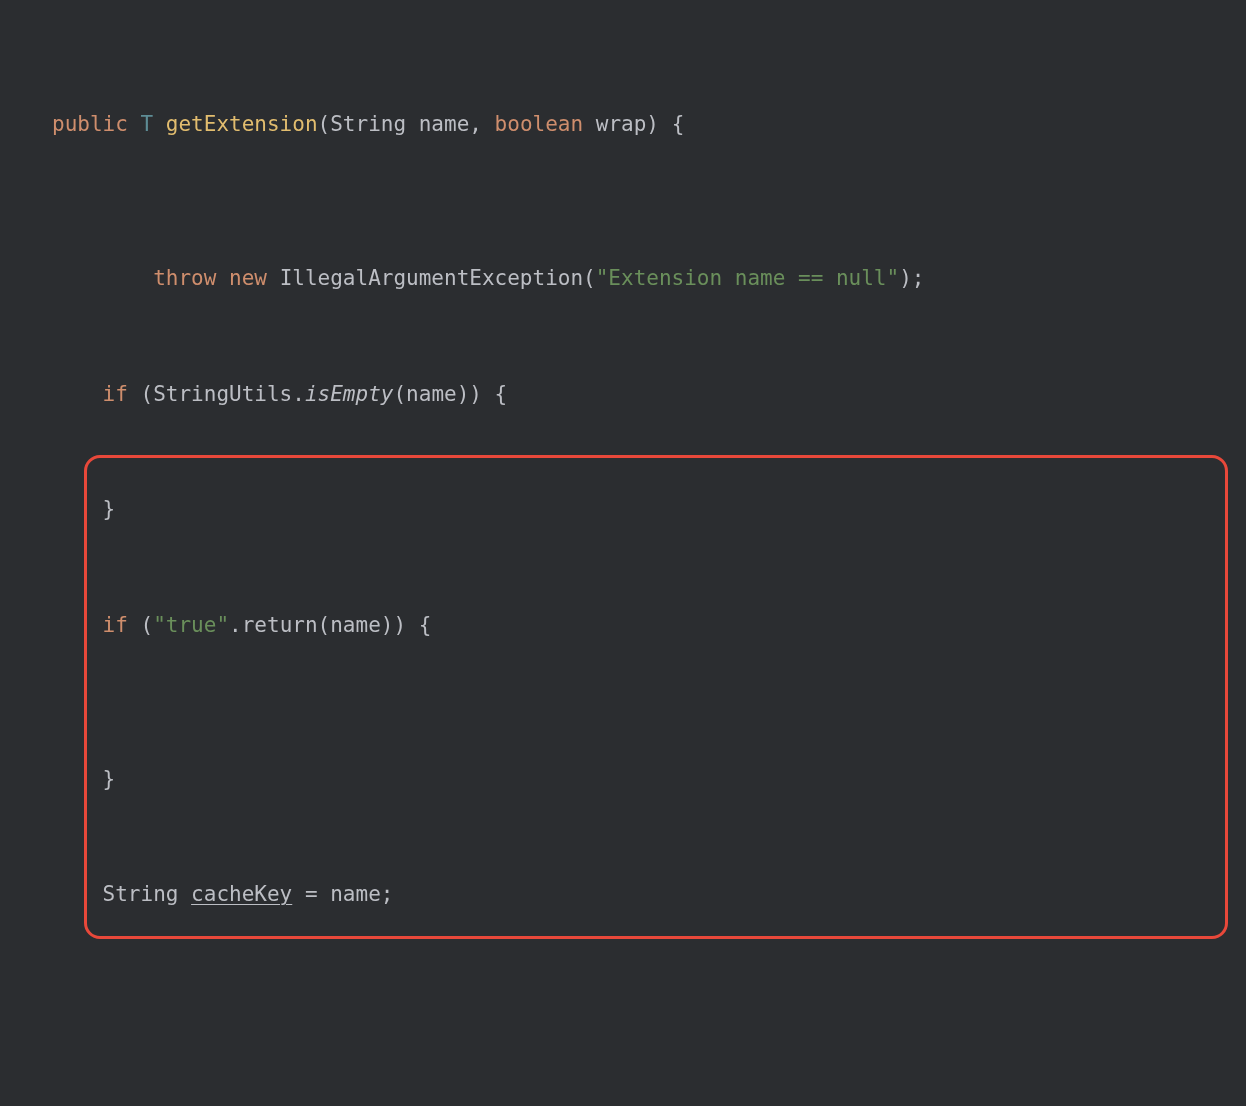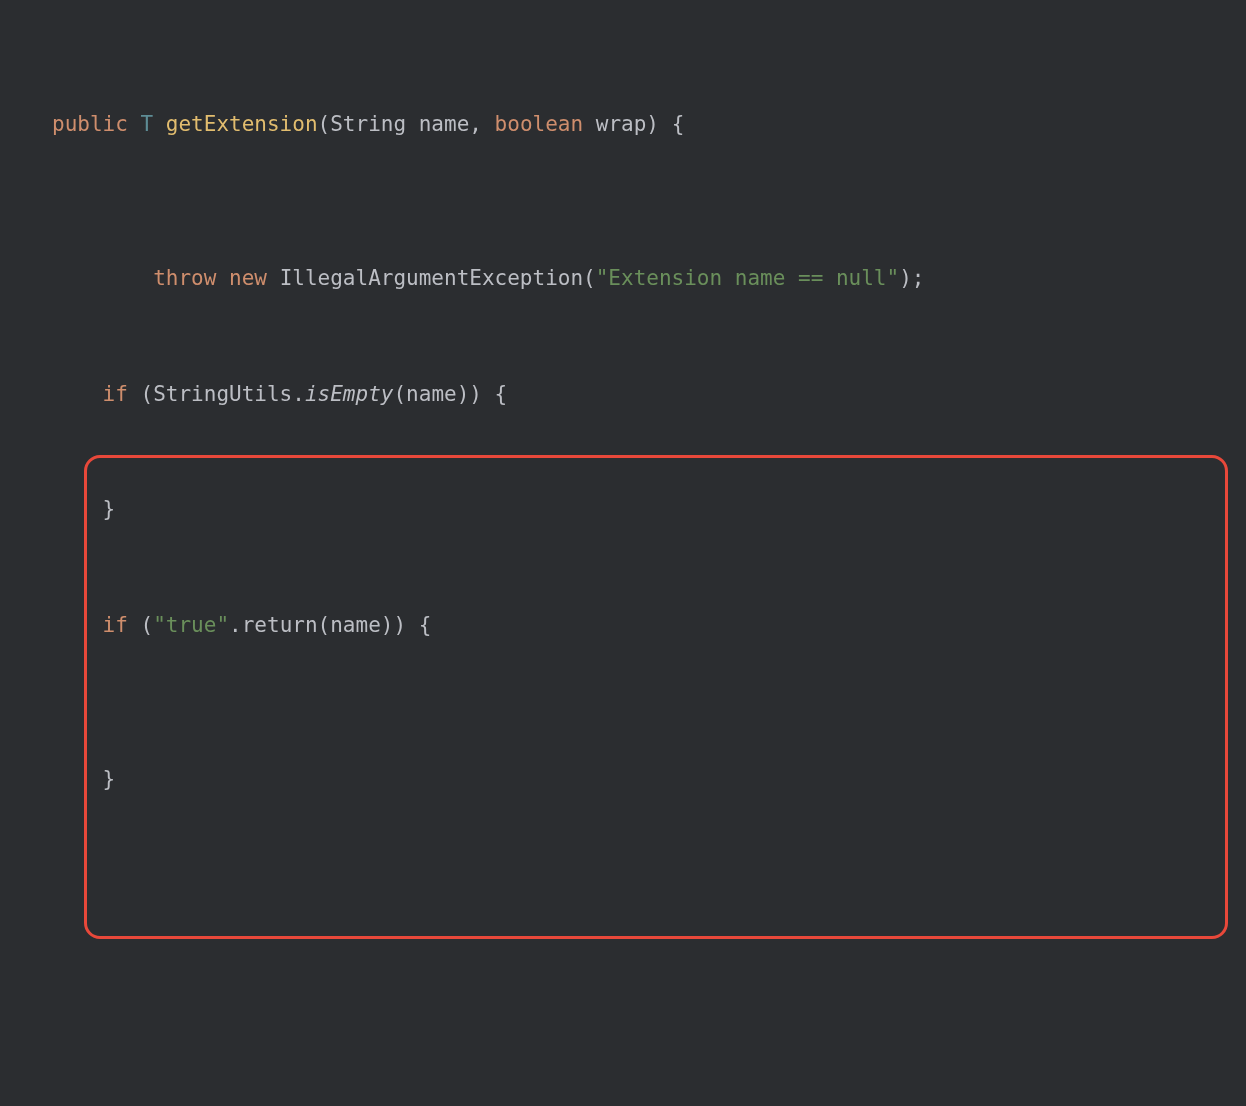--- a/index.html
+++ b/index.html
@@ -53,20 +53,21 @@
 
 <div class="line">    <span class="kw">if</span> <span class="punc">(</span><span class="type">StringUtils</span><span class="punc">.</span><span class="ident italic">isEmpty</span><span class="punc">(</span><span class="ident">name</span><span class="punc">)) {</span></div>
 
 <div class="line">    <span class="punc">}</span></div>
 
 <div class="line">    <span class="kw">if</span> <span class="punc">(</span><span class="str">"true"</span><span class="punc">.</span><span class="ident">return</span><span class="punc">(</span><span class="ident">name</span><span class="punc">)) {</span></div>
 
 
 <div class="line">    <span class="punc">}</span></div>
 
+<div class="line">    <span class="type">String</span> <span class="ident underlined">cacheKey</span> <span class="punc">=</span> <span class="ident">name</span><span class="punc">;</span></div>
 
 
 
 
 
 
 
 
 
 

